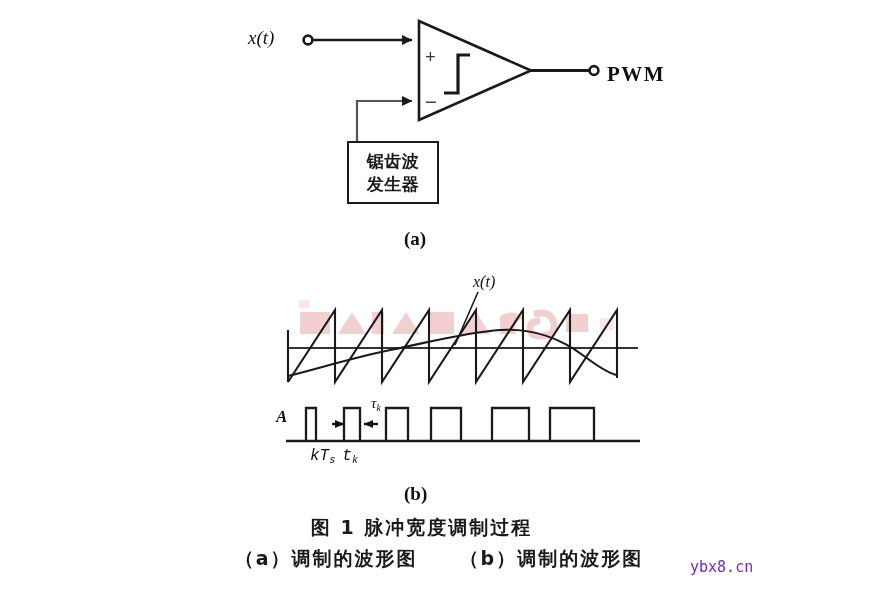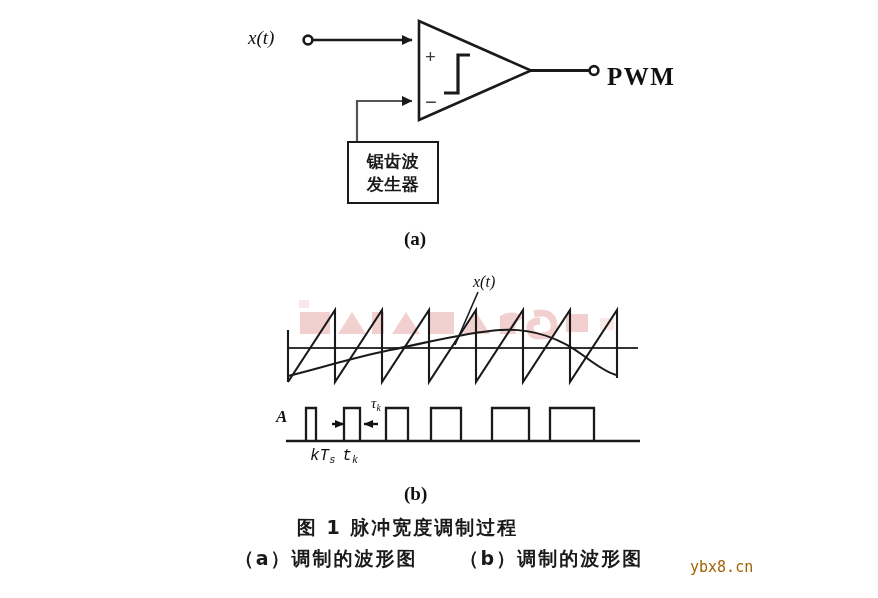--- a/index.html
+++ b/index.html
@@ -43,21 +43,21 @@
 
   
   #label-xt-input {
     left: 248px;
     top: 28px;
     font-size: 19px;
   }
   #label-pwm-output {
     left: 607px;
     top: 64px;
-    font-size: 25px;
+    font-size: 21px;
     font-family: "Liberation Serif", "DejaVu Serif", serif;
     font-weight: 700;
     letter-spacing: 1.5px;
   }
   #label-plus-terminal {
     left: 425px;
     top: 47px;
     font-size: 19px;
     font-weight: 700;
     color: #3a3a3a;
@@ -127,40 +127,41 @@
   }
 
   
   #caption-title {
     left: 0;
     top: 518px;
     width: 815px;
     text-align: center;
     font-size: 19px;
     letter-spacing: 2px;
+    padding-left: 14px;
   }
   #caption-subtitle {
     left: 0;
     top: 549px;
     width: 878px;
     text-align: center;
     font-size: 19px;
     letter-spacing: 2px;
   }
   #caption-title .cjk, #caption-subtitle .cjk {
     font-weight: 700;
   }
 
   
   #watermark-site {
     left: 690px;
     top: 560px;
     font-family: "DejaVu Sans Mono", "Liberation Mono", monospace;
     font-size: 15px;
-    color: #a16207;
+    color: #6d28d9;
     letter-spacing: 0px;
   }
   sub {
     font-size: 0.64em;
     vertical-align: -0.28em;
   }
 </style>
 </head>
 <body>
 

